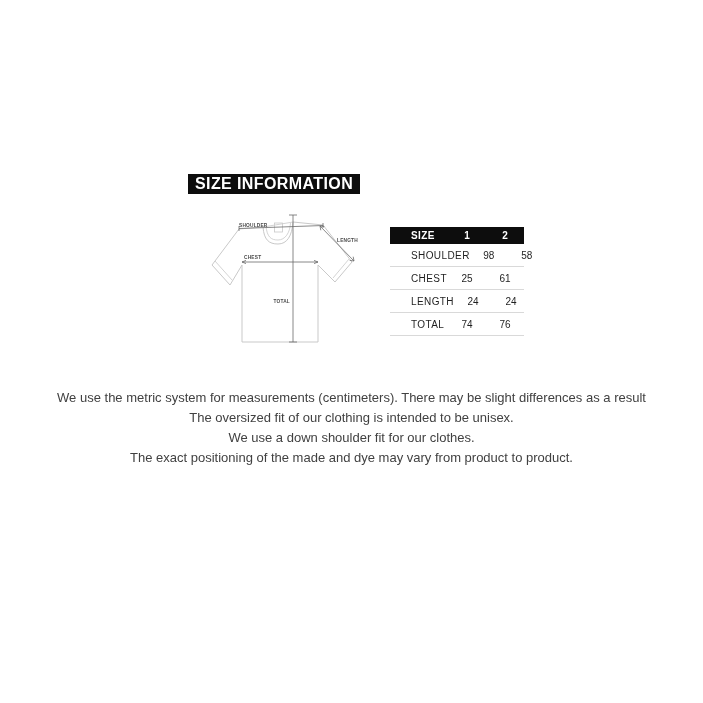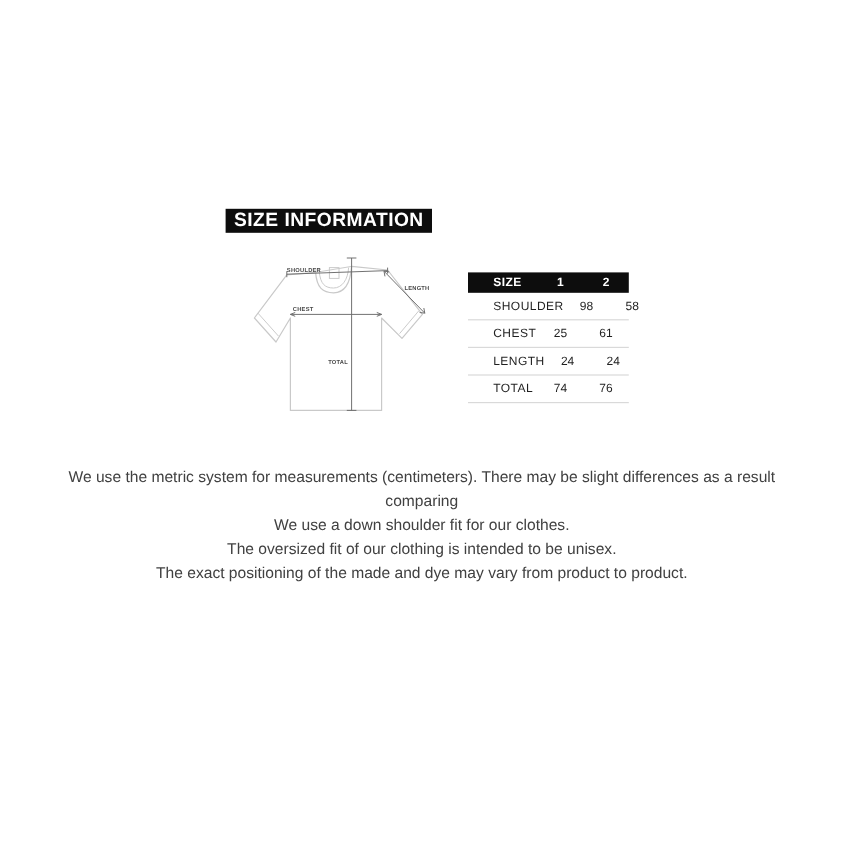--- a/index.html
+++ b/index.html
@@ -103,19 +103,18 @@
     </div>
     <div class="trow">
       <span class="col-label">TOTAL</span>
       <span class="col-val">74</span>
       <span class="col-val">76</span>
     </div>
   </div>
 
   <div class="description">
     <div class="desc-line">We use the metric system for measurements (centimeters). There may be slight differences as a result</div>
-    <div class="desc-line">comparing</div>
+    <div class="desc-line">The oversized fit of our clothing is intended to be unisex.</div>
     <div class="desc-line">We use a down shoulder fit for our clothes.</div>
-    <div class="desc-line">The oversized fit of our clothing is intended to be unisex.</div>
     <div class="desc-line">The exact positioning of the made  and dye may vary from product to product.</div>
   </div>
 
 </div>
 
 </body></html>

